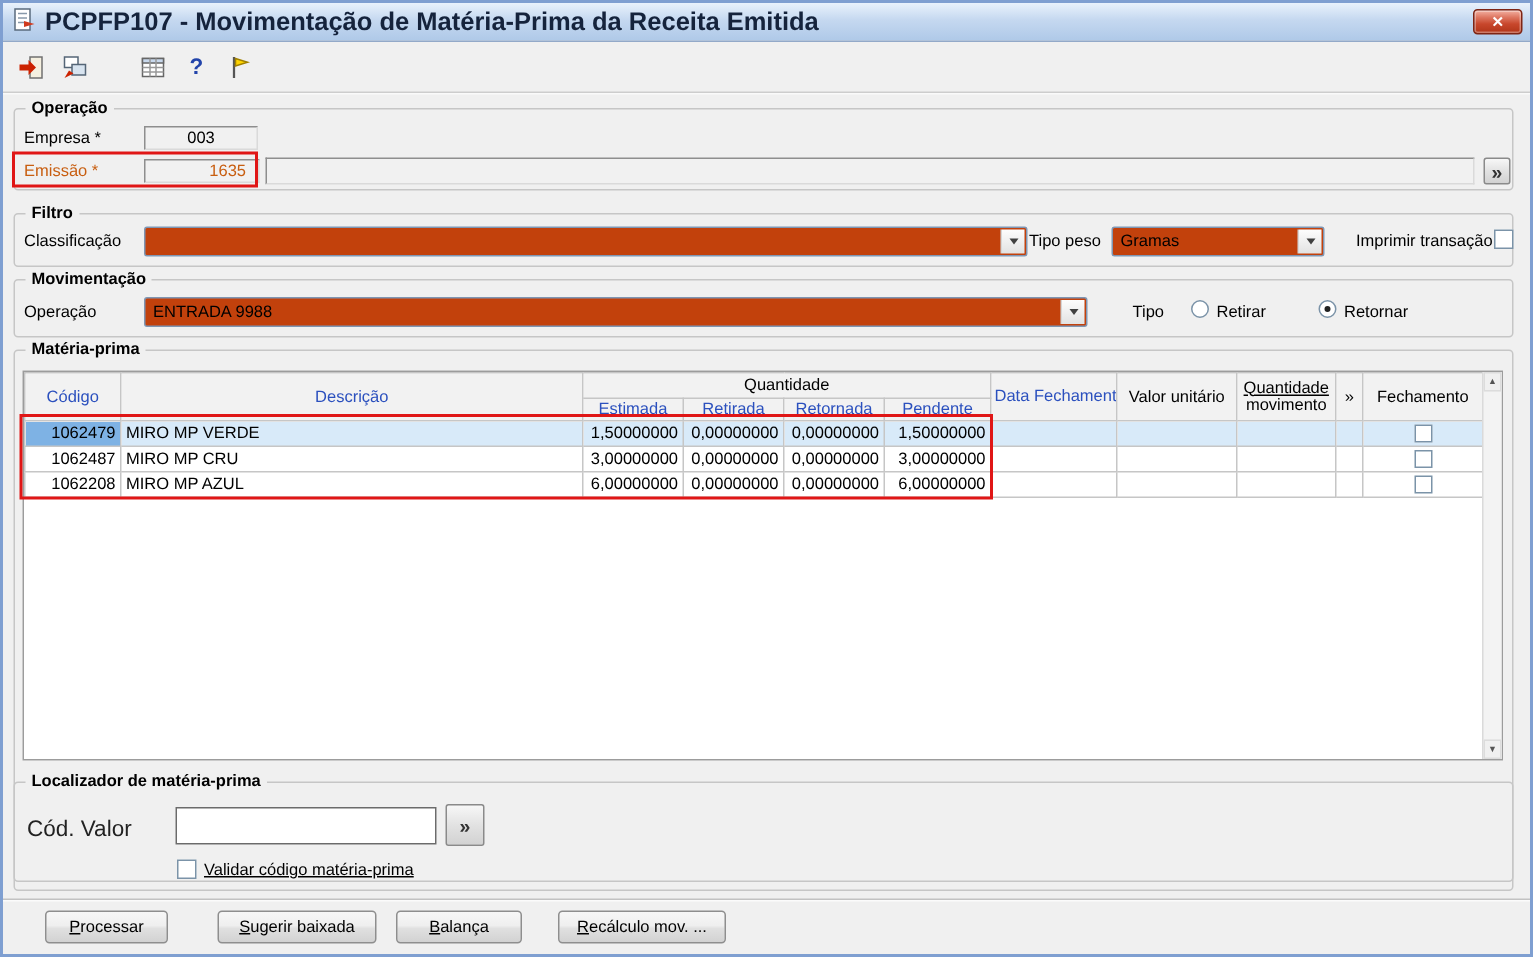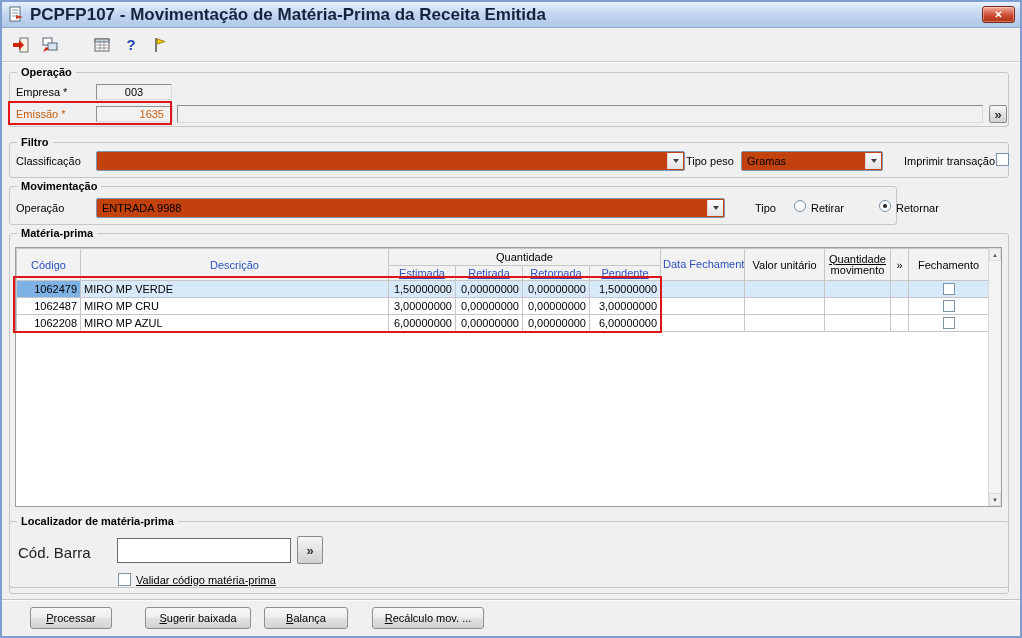--- a/index.html
+++ b/index.html
@@ -188,21 +188,21 @@
     <div class="combo" style="left:731px;top:8px;width:142px">
       <span class="combo-val">Gramas</span>
       <span class="combo-btn">
           <i class="tri"></i>
         </span>
     </div>
     <span class="lbl" style="left:894px;top:12px">Imprimir transação</span>
     <div class="checkbox" style="left:986px;top:10px"></div>
   </div>
 
-  <div class="group" style="left:7px;top:184px;width:888px;height:39px">
+  <div class="group" style="left:7px;top:184px;width:1000px;height:39px">
     <span class="legend">Movimentação</span>
     <span class="lbl" style="left:6px;top:15px">Operação</span>
     <div class="combo" style="left:86px;top:11px;width:629px">
       <span class="combo-val">ENTRADA 9988</span>
       <span class="combo-btn">
           <i class="tri"></i>
         </span>
     </div>
     <span class="lbl" style="left:745px;top:15px">Tipo</span>
     <div class="radio" style="left:784px;top:13px"></div>
@@ -299,21 +299,21 @@
         </table>
       <div class="vscroll">
         <div class="sb-btn sb-up">▲</div>
         <div class="sb-btn sb-down">▼</div>
       </div>
     </div>
   </div>
 
   <div class="group" style="left:7px;top:519px;width:1000px;height:73px">
     <span class="legend">Localizador de matéria-prima</span>
-    <span class="lbl big-label" style="left:8px;top:22px">Cód. Barra</span>
+    <span class="lbl big-label" style="left:8px;top:22px">Cód. Valor</span>
     <input class="text-input" style="left: 107px; top: 16px; width: 174px; height: 25px;" value="">
     <div class="sq-btn" style="left:287px;top:14px;width:26px;height:28px">
       <span>»</span>
     </div>
     <div class="checkbox" style="left:108px;top:51px"></div>
     <span class="lbl underline" style="left:126px;top:52px">Validar código matéria-prima</span>
   </div>
 
   <div class="bottom-sep"></div>
   <button class="btn" style="left:28px;width:82px">

